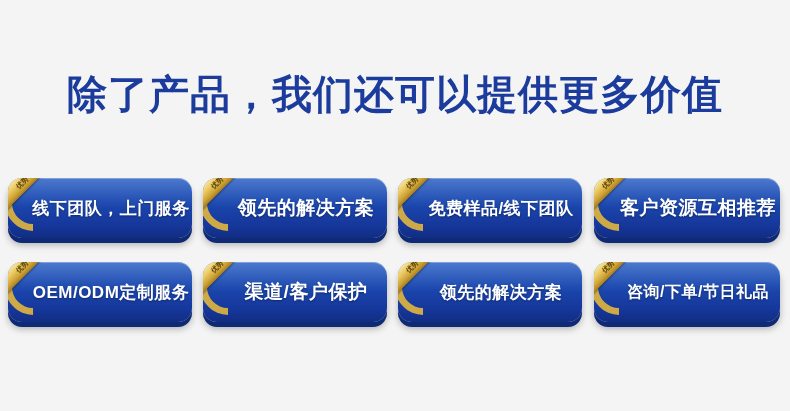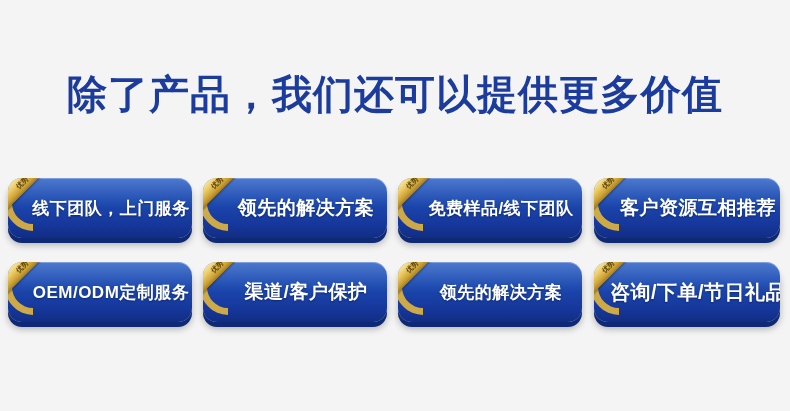--- a/index.html
+++ b/index.html
@@ -86,21 +86,21 @@
     color: #ffffff;
     font-size: 19px;
     font-weight: 700;
     letter-spacing: 0.5px;
     text-shadow: 0 1px 2px rgba(0,0,0,0.35);
     white-space: nowrap;
     padding-left: 22px;
     z-index: 3;
   }
   .pill-label.small { font-size: 17px; }
-  .pill-label.xsmall { font-size: 20px; }
+  .pill-label.xsmall { font-size: 16px; }
 
   
   .ribbon {
     position: absolute;
     left: -16px;
     top: -16px;
     width: 56px;
     height: 56px;
     z-index: 4;
     pointer-events: none;

